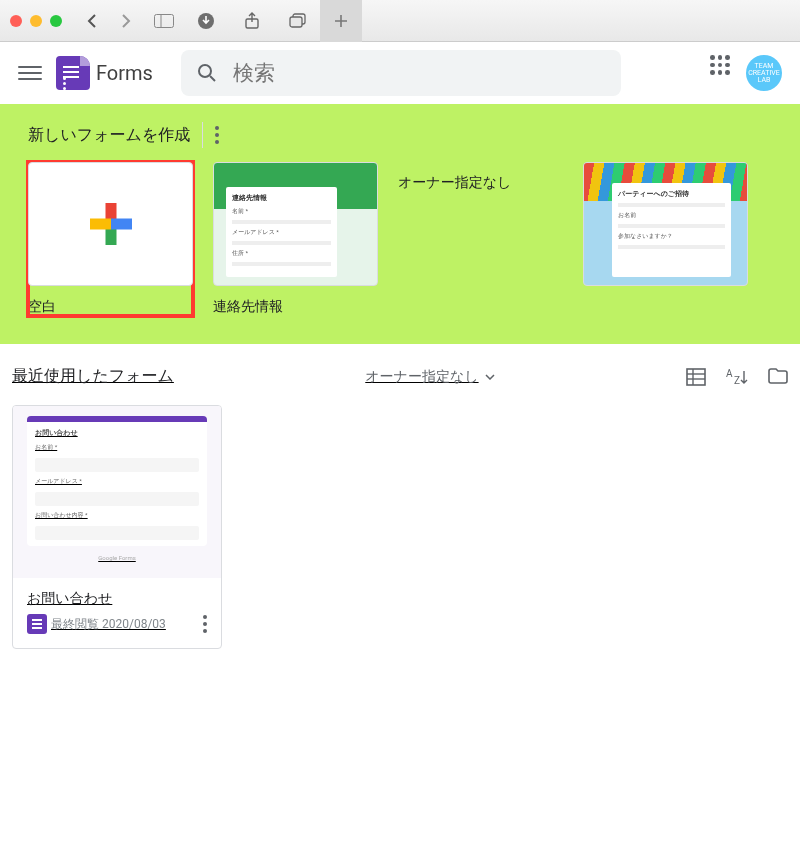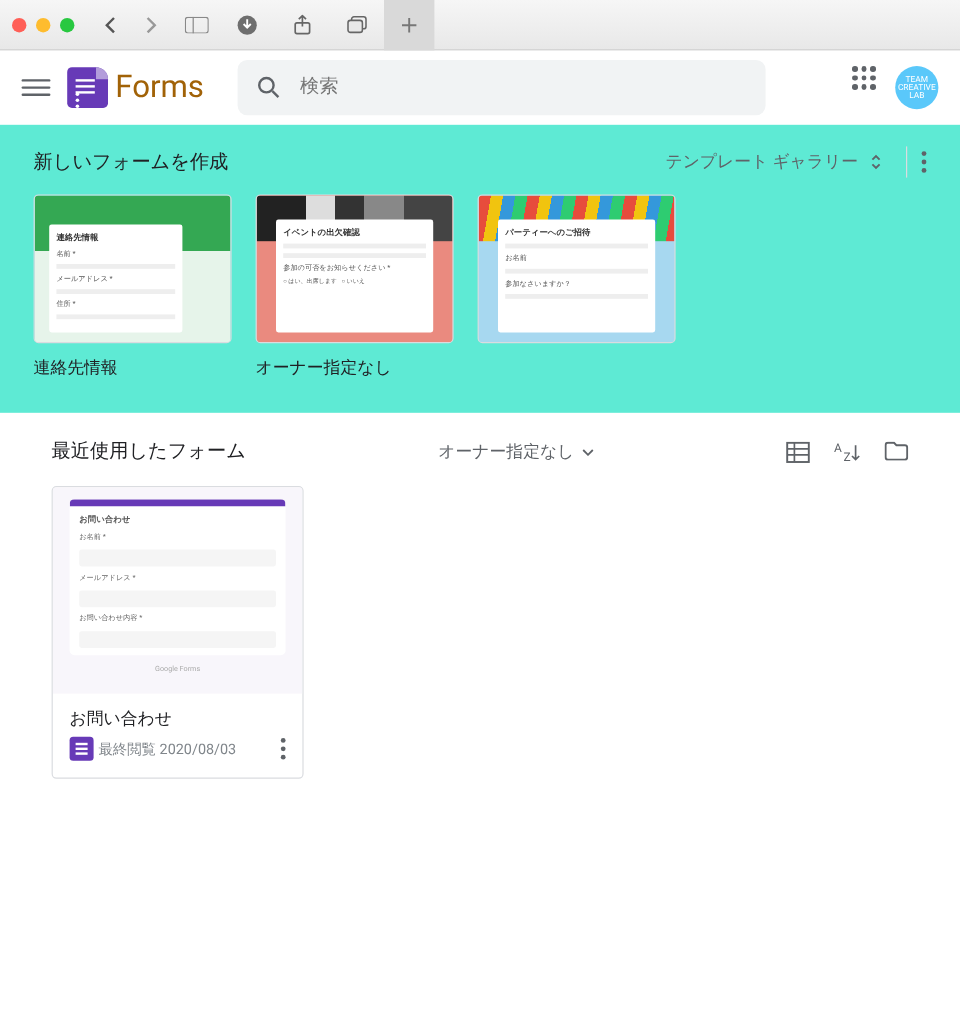--- a/index.html
+++ b/index.html
@@ -23,31 +23,31 @@
   
   .app-header{display:flex; align-items:center; padding:8px 18px; gap:14px;}
   .hamburger{width:24px;height:24px;display:flex;flex-direction:column;justify-content:center;gap:4px;}
   .hamburger span{height:2px;background:#5f6368;border-radius:1px;}
   .forms-logo{display:flex;align-items:center;gap:6px;}
   .forms-icon{width:34px;height:34px;background:#673ab7;border-radius:4px 10px 4px 4px;position:relative;}
   .forms-icon::before{content:"";position:absolute;right:0;top:0;width:10px;height:10px;background:#b39ddb;border-radius:0 10px 0 0;}
   .forms-icon .bars{position:absolute;left:7px;top:10px;}
   .forms-icon .bars span{display:block;width:16px;height:2px;background:#fff;margin-bottom:3px;}
   .forms-icon .bars span::before{content:"";display:inline-block;width:3px;height:3px;border-radius:50%;background:#fff;margin-right:3px;vertical-align:1px;}
-  .forms-title{font-size:26px;color:#a16207;}
+  .forms-title{font-size:20px;color:#404040;}
   .search-bar{flex:1; max-width:440px; background:#f1f3f4; border-radius:8px; height:46px; display:flex; align-items:center; padding:0 16px; gap:16px; margin-left:14px;}
-  .search-bar input{border:none;background:transparent;font-size:16px;outline:none;flex:1;color:#15803d;}
+  .search-bar input{border:none;background:transparent;font-size:21px;outline:none;flex:1;color:#15803d;}
   .search-icon{color:#5f6368;}
   .header-right{display:flex;align-items:flex-start;gap:16px;margin-left:auto;}
   .apps-grid{width:20px;height:20px;display:grid;grid-template-columns:repeat(3,1fr);grid-template-rows:repeat(3,1fr);gap:3px;}
   .apps-grid span{background:#5f6368;border-radius:50%;}
   .avatar{width:36px;height:36px;border-radius:50%;background:#5ac8fa;display:flex;align-items:center;justify-content:center;font-size:7px;color:#fff;text-align:center;line-height:1;}
   
   
-  .templates{background:#5eead4;padding:18px 28px 28px;}
+  .templates{background:#bef264;padding:18px 28px 28px;}
   .templates-head{display:flex;align-items:center;margin-bottom:14px;}
   .templates-head h2{font-size:16px;font-weight:400;color:#202124;}
   .gallery-toggle{margin-left:auto;display:flex;align-items:center;gap:10px;color:#5f6368;font-size:14px;padding:4px 8px;border-radius:4px;}
   .updown{display:flex;flex-direction:column;font-size:8px;line-height:8px;}
   .more-v{margin-left:12px;color:#5f6368;display:flex;flex-direction:column;gap:3px;}
   .more-v span{width:4px;height:4px;background:#5f6368;border-radius:50%;}
   .template-row{display:flex;gap:20px;}
   .template-card{width:165px;}
   .template-card.highlight{outline:4px solid #ff3b30;outline-offset:-2px;padding:0px;}
   .thumb{height:124px;background:#fff;border:1px solid #dadce0;border-radius:4px;overflow:hidden;position:relative;}
@@ -64,24 +64,24 @@
   
   .thumb.green{background:linear-gradient(#34a853 38%, #e6f4ea 38%);}
   .thumb-inner{position:absolute;left:12px;right:40px;top:24px;bottom:8px;background:#fff;border-radius:2px;padding:6px;font-size:6px;color:#555;}
   .thumb-inner .line{height:4px;background:#eee;margin:4px 0;}
   .thumb-inner .title{font-weight:bold;font-size:7px;color:#333;margin-bottom:4px;}
   .thumb.red{background:#ea8a7f;}
   .thumb.red::before{content:"";position:absolute;left:0;right:0;top:0;height:38px;background:linear-gradient(90deg,#222 0 25%,#ddd 25% 40%,#333 40% 55%,#888 55% 75%,#444 75%);}
   .thumb.red .thumb-inner{top:20px;right:16px;left:16px;}
   .thumb.blue{background:#a7d8f0;}
   .thumb.blue::before{content:"";position:absolute;left:0;right:0;top:0;height:38px;background:repeating-linear-gradient(100deg,#e74c3c 0 10px,#f1c40f 10px 20px,#3498db 20px 30px,#2ecc71 30px 40px);}
-  .thumb.blue .thumb-inner{top:20px;right:16px;left:16px;}
-  
-  
-  .recent{padding:22px 43px;}
+  .thumb.blue .thumb-inner{top:20px;right:16px;left:28px;}
+  
+  
+  .recent{padding:22px 12px;text-decoration:underline;}
   .recent-head{display:flex;align-items:center;margin-bottom:18px;}
   .recent-head h2{font-size:16px;font-weight:400;color:#202124;}
   .owner-filter{margin:0 auto;display:flex;align-items:center;gap:6px;font-size:14px;color:#5f6368;}
   .view-icons{display:flex;gap:20px;color:#5f6368;}
   .recent-card{width:210px;border:1px solid #dadce0;border-radius:4px;overflow:hidden;}
   .recent-thumb{height:172px;background:#f8f6fb;padding:10px 14px;position:relative;}
   .recent-thumb .form-prev{background:#fff;border-top:6px solid #673ab7;border-radius:4px;padding:6px 8px;font-size:7px;color:#555;}
   .recent-thumb .field{height:14px;background:#f5f5f5;margin-top:6px;border-radius:2px;}
   .recent-thumb .fieldlabel{font-size:6px;color:#666;margin-top:5px;}
   .recent-thumb .gf{font-size:6px;color:#aaa;text-align:center;margin-top:8px;}
@@ -185,60 +185,56 @@
         <span></span>
         <span></span>
     </div>
     <div class="avatar">TEAM CREATIVE LAB</div>
   </div>
 </div>
 
 <div class="templates">
   <div class="templates-head">
     <h2>新しいフォームを作成</h2>
-    <div class="gallery-toggle">
-      <span>テンプレート ギャラリー</span>
-      <span class="updown">
-        <svg width="10" height="14" viewBox="0 0 10 14">
-            <path d="M2 5 L5 2 L8 5 M2 9 L5 12 L8 9" fill="none" stroke="#5f6368" stroke-width="1.6"></path>
-          </svg>
-      </span>
-    </div>
     <div style="width:1px;height:26px;background:#dadce0;margin-left:12px;"></div>
     <div class="more-v">
         <span></span>
         <span></span>
         <span></span>
       </div>
   </div>
   <div class="template-row">
+    <div class="template-card highlight">
+      <div class="thumb">
+        <div class="plus-v">
+            <span class="a"></span>
+            <span class="b"></span>
+          </div>
+        <div class="plus-h">
+            <span class="a"></span>
+            <span class="b"></span>
+          </div>
+      </div>
+      <div class="label">空白</div>
+    </div>
     <div class="template-card">
       <div class="thumb green">
         <div class="thumb-inner">
             <div class="title">連絡先情報</div>
             <div>名前 *</div>
             <div class="line"></div>
             <div>メールアドレス *</div>
             <div class="line"></div>
             <div>住所 *</div>
             <div class="line"></div>
           </div>
       </div>
       <div class="label">連絡先情報</div>
     </div>
     <div class="template-card">
-      <div class="thumb red">
-        <div class="thumb-inner">
-            <div class="title">イベントの出欠確認</div>
-            <div class="line"></div>
-            <div class="line"></div>
-            <div>参加の可否をお知らせください *</div>
-            <div style="font-size:5px;margin-top:3px;">○ はい、出席します &nbsp; ○ いいえ</div>
-          </div>
-      </div>
       <div class="label">オーナー指定なし</div>
     </div>
     <div class="template-card">
       <div class="thumb blue">
         <div class="thumb-inner">
             <div class="title">パーティーへのご招待</div>
             <div class="line"></div>
             <div>お名前</div>
             <div class="line"></div>
             <div>参加なさいますか？</div>

